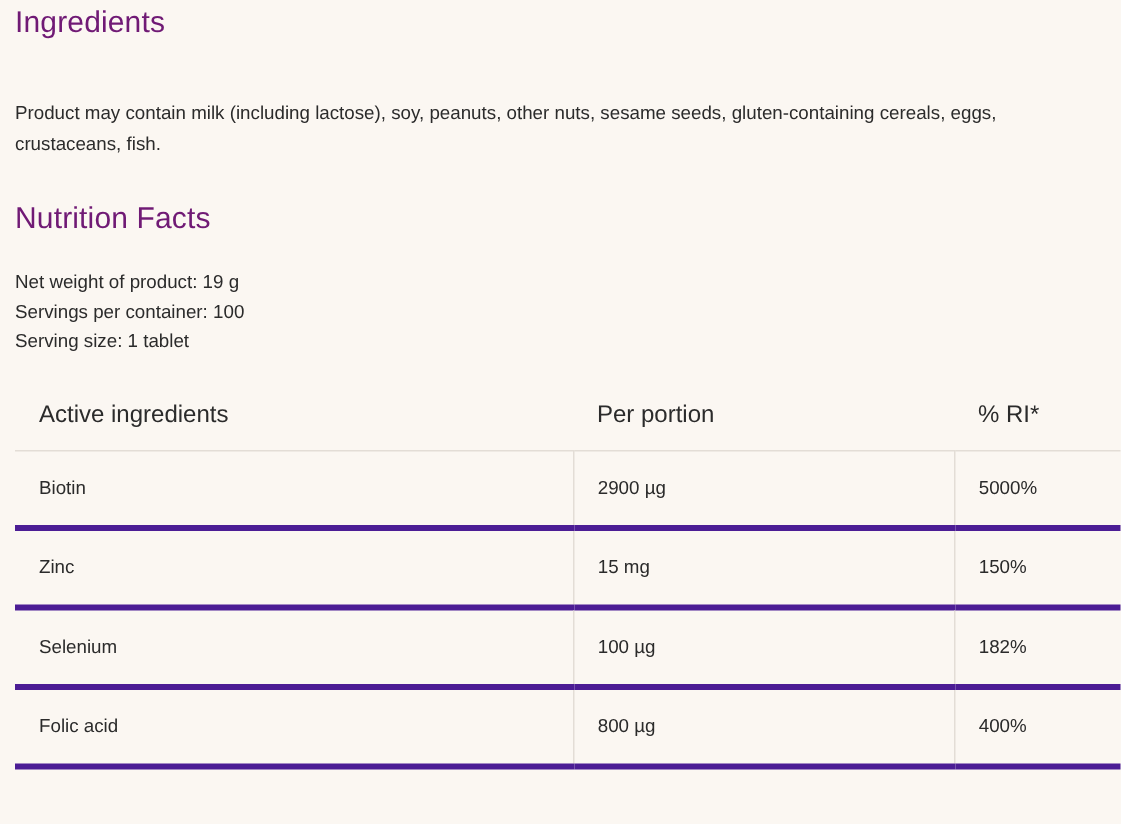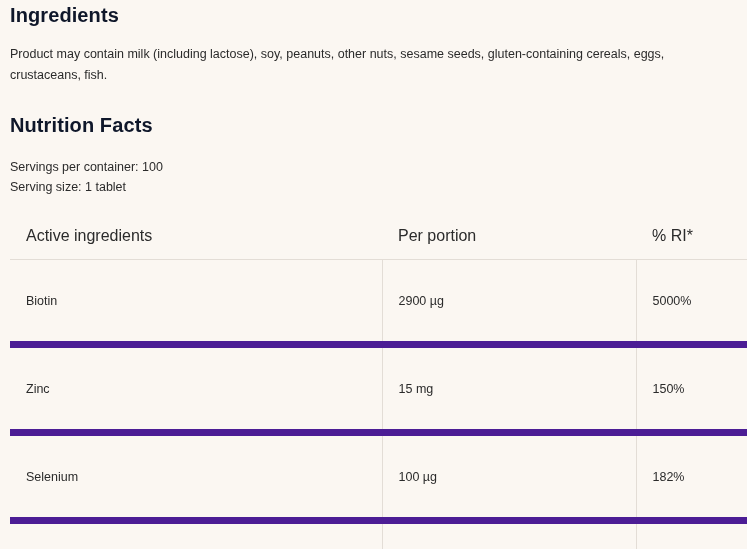--- a/index.html
+++ b/index.html
@@ -16,39 +16,39 @@
   }
   .page {
     width: 747px;
     height: 549px;
     box-sizing: border-box;
     padding: 0 10px;
     position: relative;
   }
   h2.section-title {
     font-size: 20px;
-    font-weight: bold;
+    font-weight: normal;
     letter-spacing: 0.1px;
     margin: 0;
-    color: #0f172a;
+    color: #701a75;
   }
   #ingredients-title {
     padding-top: 4px;
   }
   p.body-text {
     font-size: 12.5px;
     line-height: 21px;
     color: #2b2b2b;
     margin: 0;
   }
   #ingredients-paragraph {
     margin-top: 21px;
   }
   #allergen-paragraph {
-    margin-top: 17px;
+    margin-top: 38px;
   }
   #nutrition-title {
     margin-top: 28px;
   }
   .facts-list {
     margin-top: 21px;
   }
   .facts-list div {
     font-size: 12.5px;
     line-height: 19.5px;
@@ -64,24 +64,24 @@
     text-align: left;
     font-size: 16px;
     font-weight: normal;
     color: #2b2b2b;
     padding: 8px 16px 14px 16px;
     border: none;
   }
   table.nutrition-table td {
     font-size: 12.5px;
     color: #2b2b2b;
-    padding: 16px 16px;
+    padding: 0 16px;
     height: 49px;
     border-top: 1px solid #e3ddd6;
-    border-bottom: 7px solid #4c1d95;
+    border-bottom: 4px solid #4c1d95;
     border-right: 1px solid #e3ddd6;
     vertical-align: middle;
   }
   table.nutrition-table td:last-child {
     border-right: none;
   }
   table.nutrition-table tr td:first-child {
     border-left: none;
   }
   table.nutrition-table tbody tr + tr td {
@@ -97,20 +97,21 @@
 <div class="page">
 
   <h2 class="section-title" id="ingredients-title">Ingredients</h2>
 
 
   <p class="body-text" id="allergen-paragraph">Product may contain milk (including lactose), soy, peanuts, other nuts, sesame seeds, gluten-containing cereals, eggs, crustaceans, fish.</p>
 
   <h2 class="section-title" id="nutrition-title">Nutrition Facts</h2>
 
   <div class="facts-list">
+    <div>Net weight of product: 19 g</div>
     <div>Servings per container: 100</div>
     <div>Serving size: 1 tablet</div>
   </div>
 
   <table class="nutrition-table">
     <thead>
       <tr>
         <th class="col-name">Active ingredients</th>
         <th class="col-portion">Per portion</th>
         <th class="col-ri">% RI*</th>

